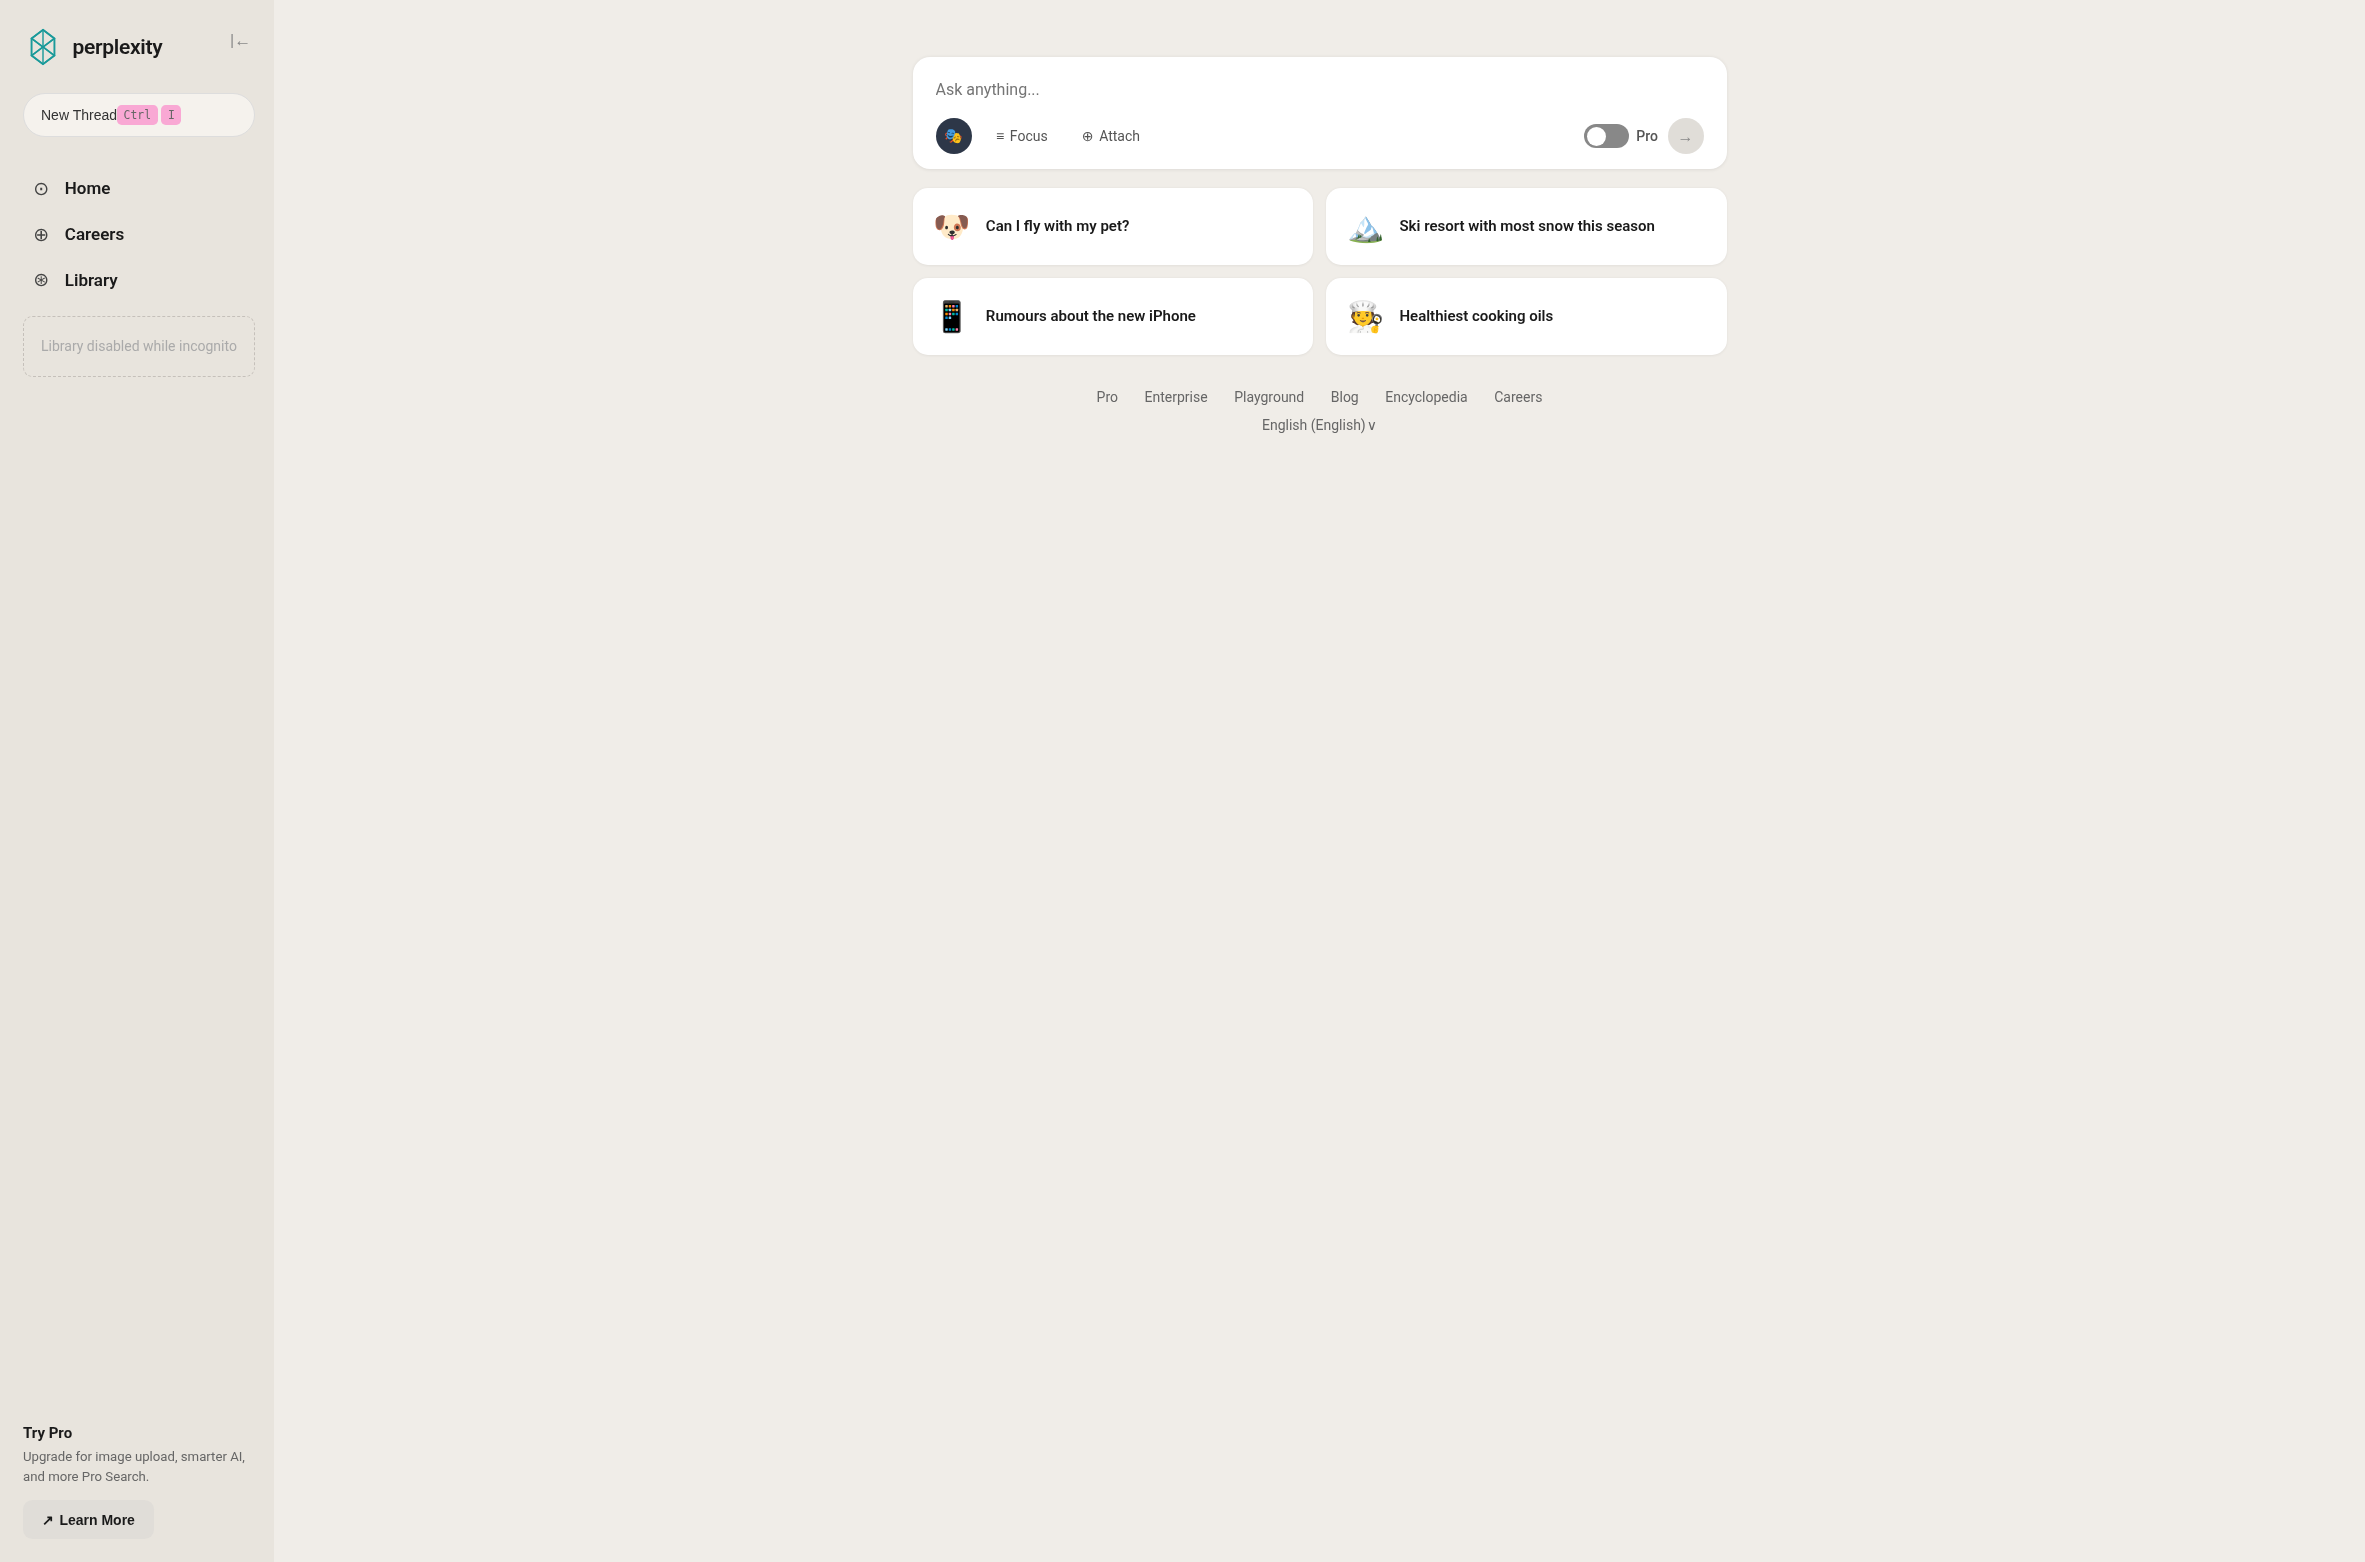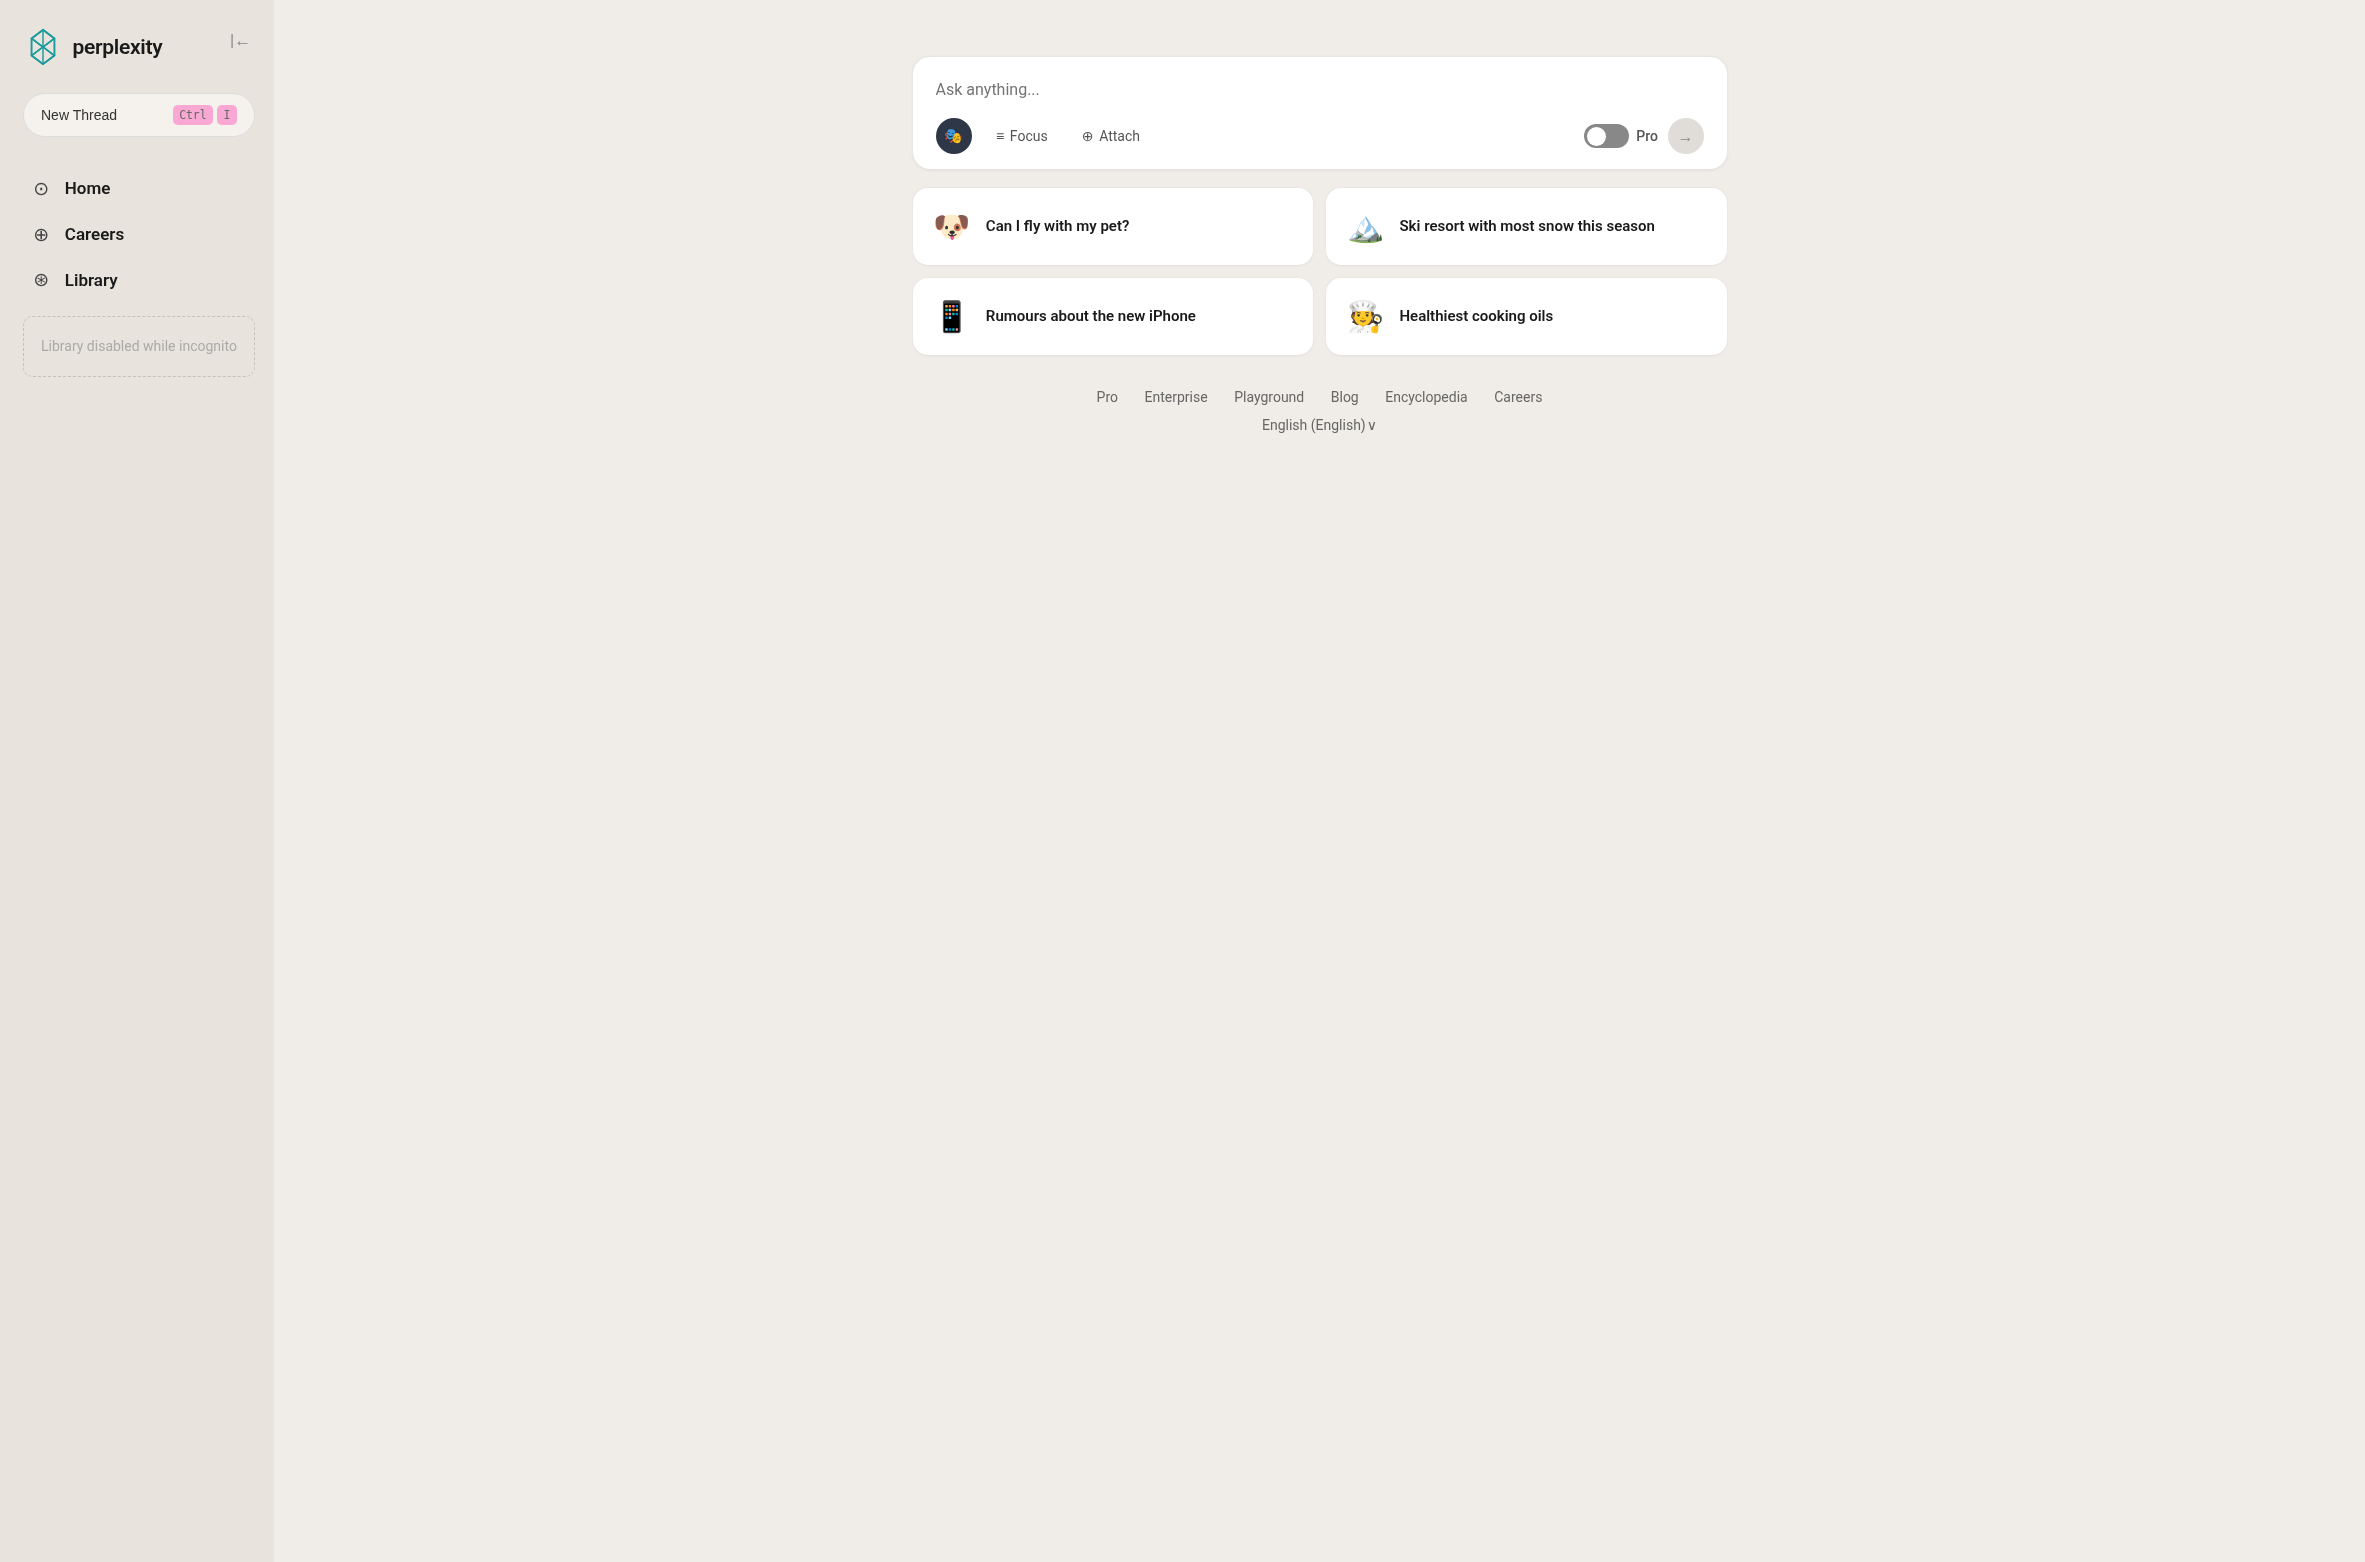--- a/index.html
+++ b/index.html
@@ -51,21 +51,20 @@
       color: #888;
       font-size: 17px;
       cursor: pointer;
       padding: 3.8px;
       border-radius: 3.8px;
     }
 
     #new-thread-btn {
       display: flex;
       align-items: center;
-      justify-content: space-between;
       background: #f5f2ed;
       border: 0.9px solid #ddd;
       border-radius: 47px;
       padding: 11.4px 17px;
       cursor: pointer;
       margin-bottom: 30px;
       width: 100%;
     }
 
     #new-thread-label {
@@ -384,20 +383,28 @@
 
   <div class="nav-item">
     <span class="nav-icon">⊛</span>
     <span class="nav-label">Library</span>
   </div>
 
   <div id="library-disabled-box">
     <span id="library-disabled-text">Library disabled while incognito</span>
   </div>
 
+  <div id="try-pro-section">
+    <div id="try-pro-title">Try Pro</div>
+    <div id="try-pro-desc">Upgrade for image upload, smarter AI, and more Pro Search.</div>
+    <button id="learn-more-btn">
+      <span>↗</span>
+      <span>Learn More</span>
+    </button>
+  </div>
 
 </div>
 
 <div id="main">
 
 
   <div id="search-box">
     <input type="text" id="search-input" placeholder="Ask anything..." style="">
     <div id="search-toolbar">
       <div id="search-left">

